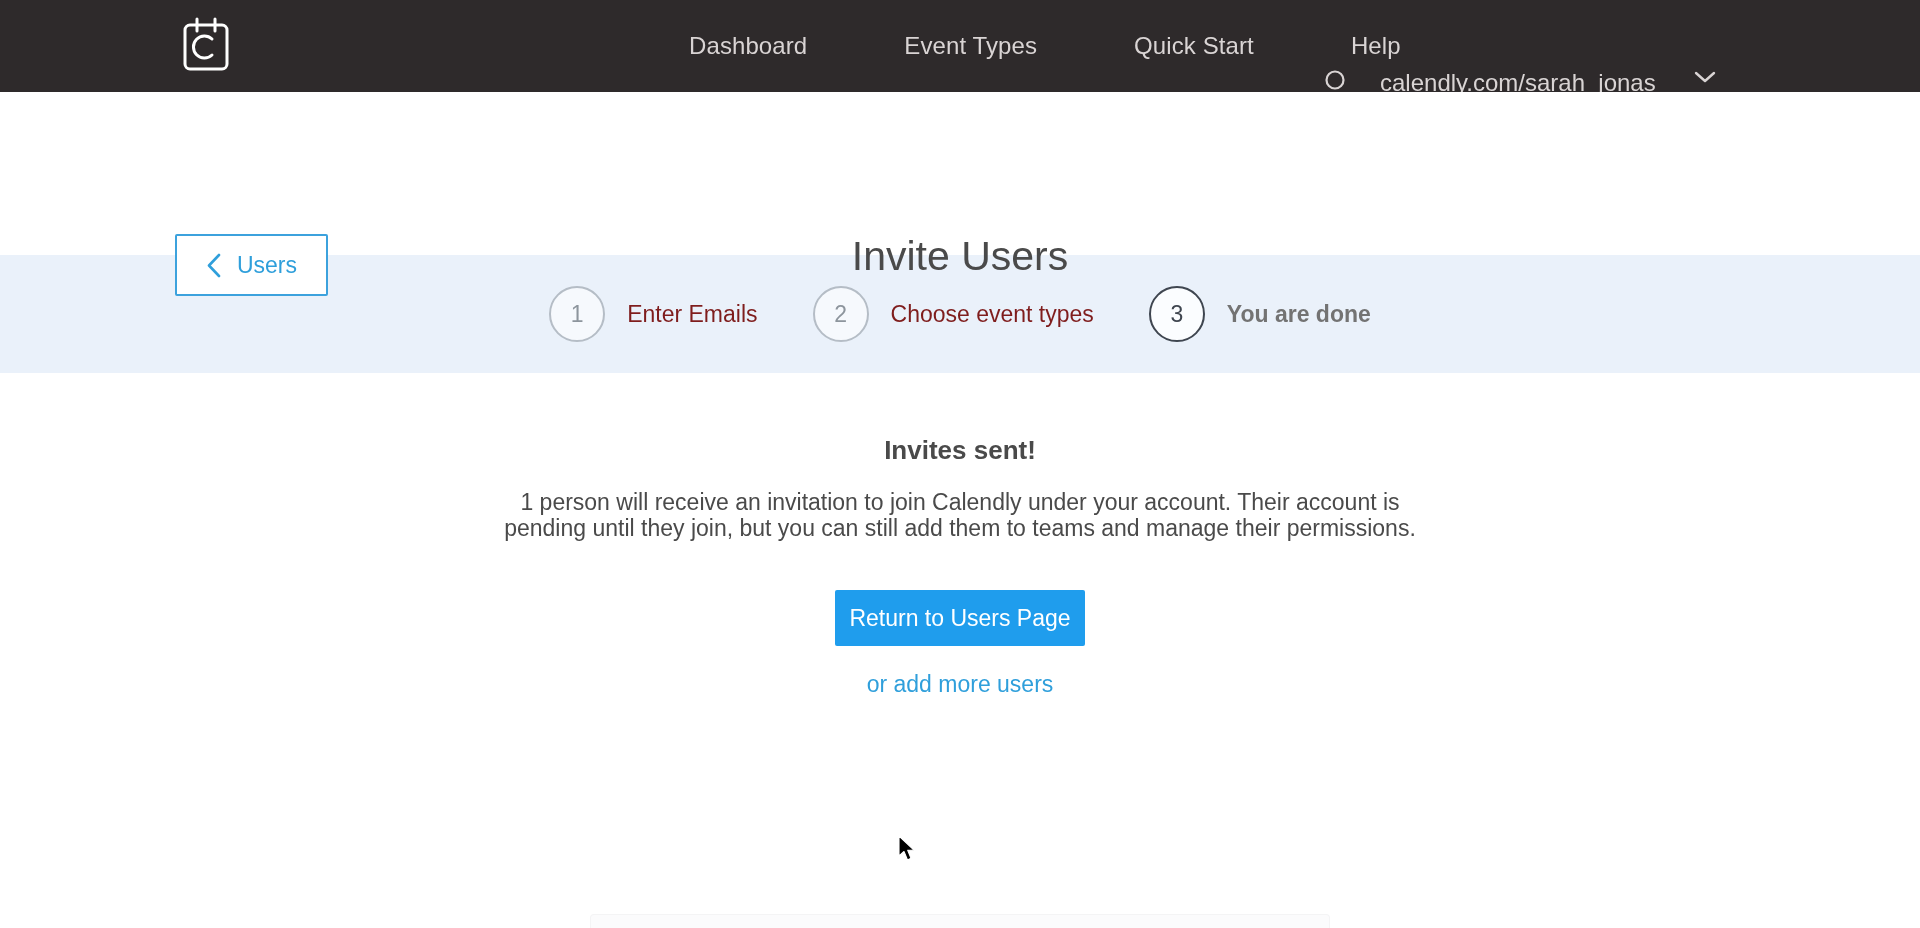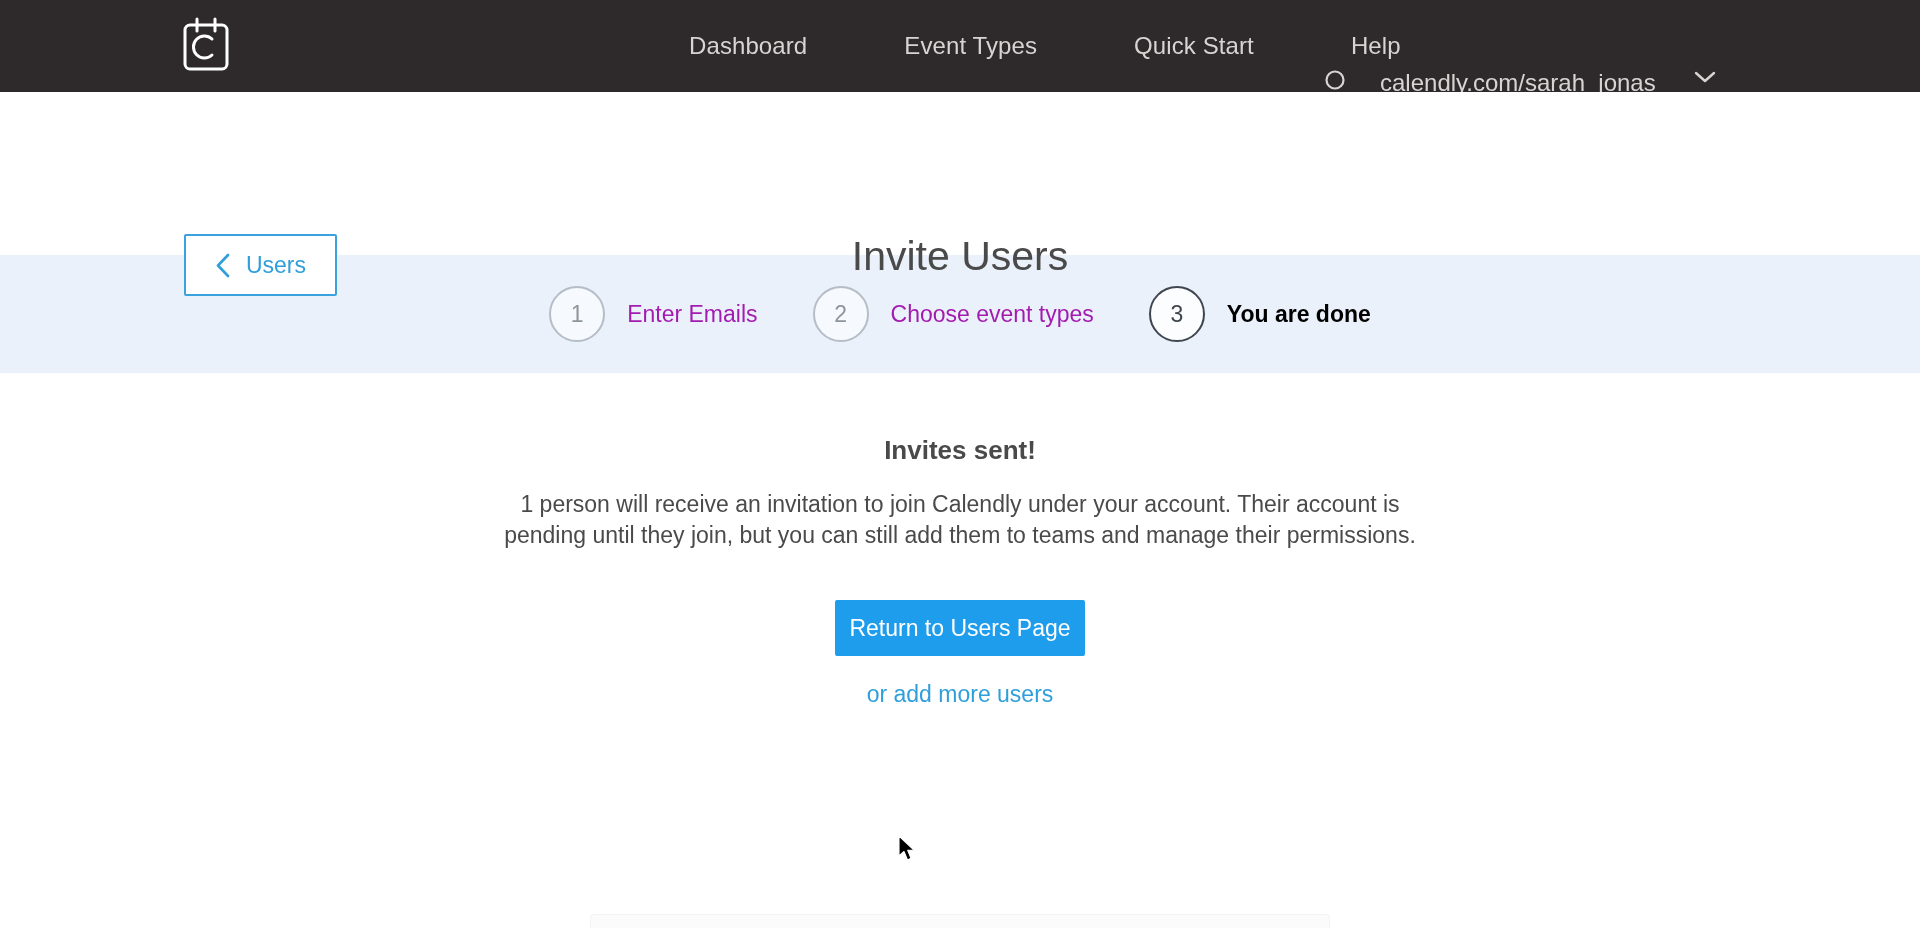--- a/index.html
+++ b/index.html
@@ -67,21 +67,21 @@
   .chevron-down { margin-left: 36px; display: block; cursor: pointer; }
 
   
   .page-header {
     position: relative;
     height: 163px;
     background: #ffffff;
   }
   .back-button {
     position: absolute;
-    left: 184px;
+    left: 175px;
     top: 142px;
     width: 153px;
     height: 62px;
     border: 2px solid #3ca2dd;
     background: #ffffff;
     display: flex;
     align-items: center;
     justify-content: center;
     gap: 14px;
     cursor: pointer;
@@ -122,30 +122,30 @@
     border: 2px solid #b5bdc6;
     background: #f6f9fd;
     display: flex;
     align-items: center;
     justify-content: center;
     font-size: 23px;
     color: #8d959d;
   }
   .step .step-label {
     font-size: 23px;
-    color: #a21caf;
+    color: #7f1d1d;
     white-space: nowrap;
   }
   .step.active .circle {
     border-color: #3f4650;
     color: #3f4650;
     background: #fbfdff;
   }
   .step.active .step-label {
-    color: #000000;
+    color: #737373;
     font-weight: bold;
   }
 
   
   .content {
     position: relative;
     height: 555px;
     background: #ffffff;
     text-align: center;
   }
@@ -153,21 +153,21 @@
     padding-top: 62px;
     font-size: 26px;
     font-weight: bold;
     color: #4a4a4a;
   }
   .invites-body {
     margin: 0 auto;
     padding-top: 23px;
     width: 952px;
     font-size: 23px;
-    line-height: 31px;
+    line-height: 26px;
     color: #4a4a4a;
   }
   .primary-button {
     margin: 49px auto 0;
     width: 250px;
     height: 56px;
     background: #1f9ded;
     color: #ffffff;
     font-size: 23px;
     border: none;

